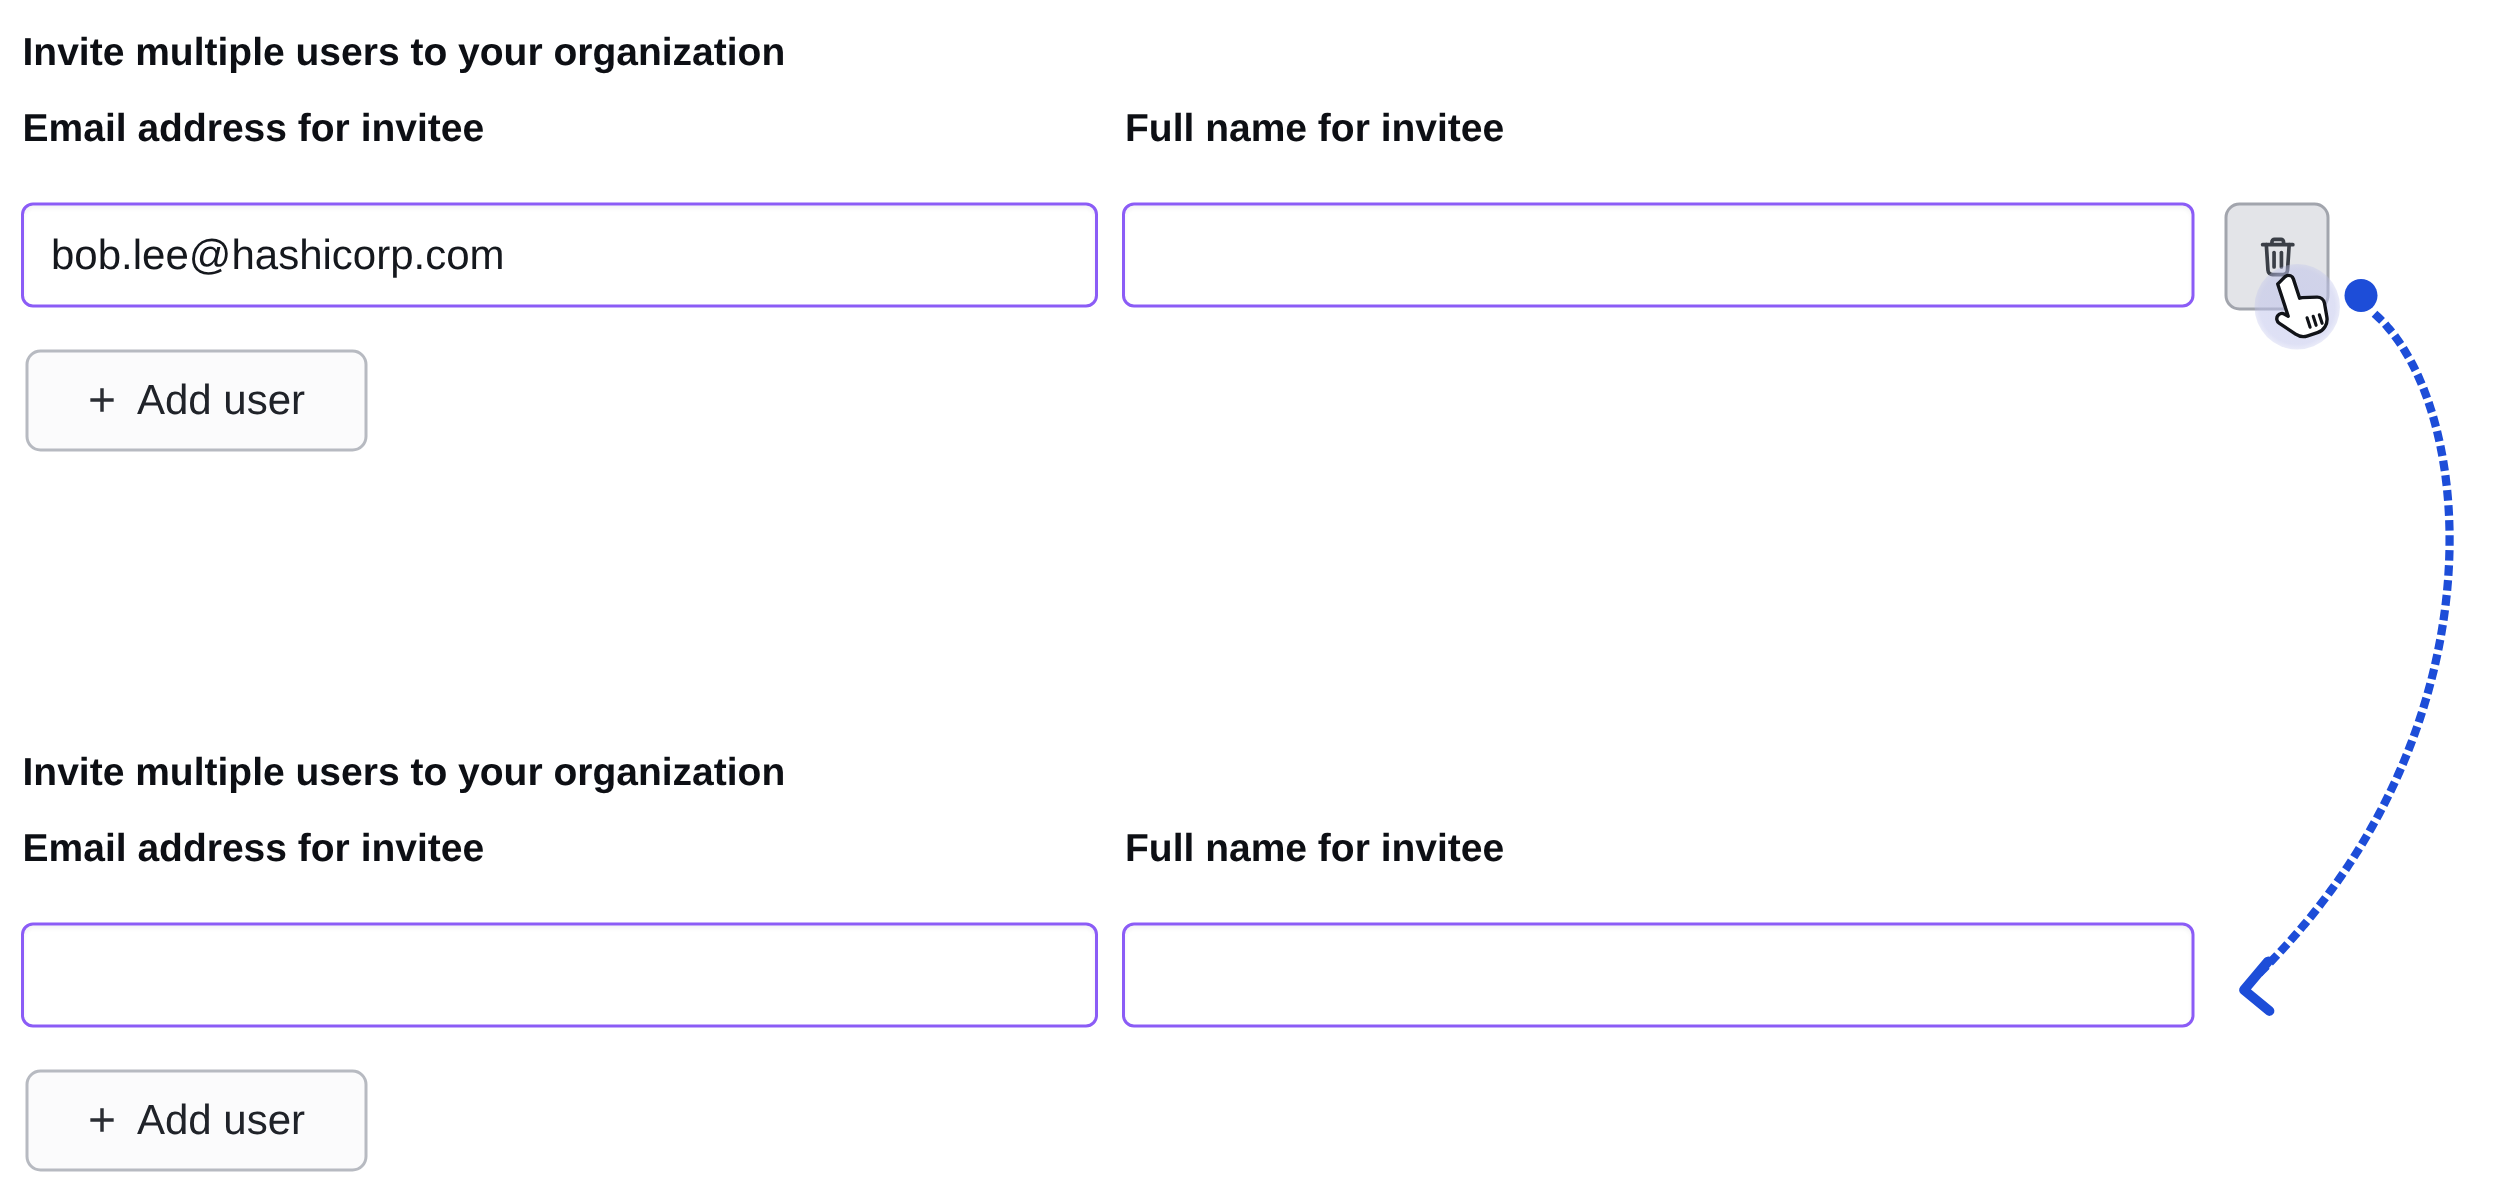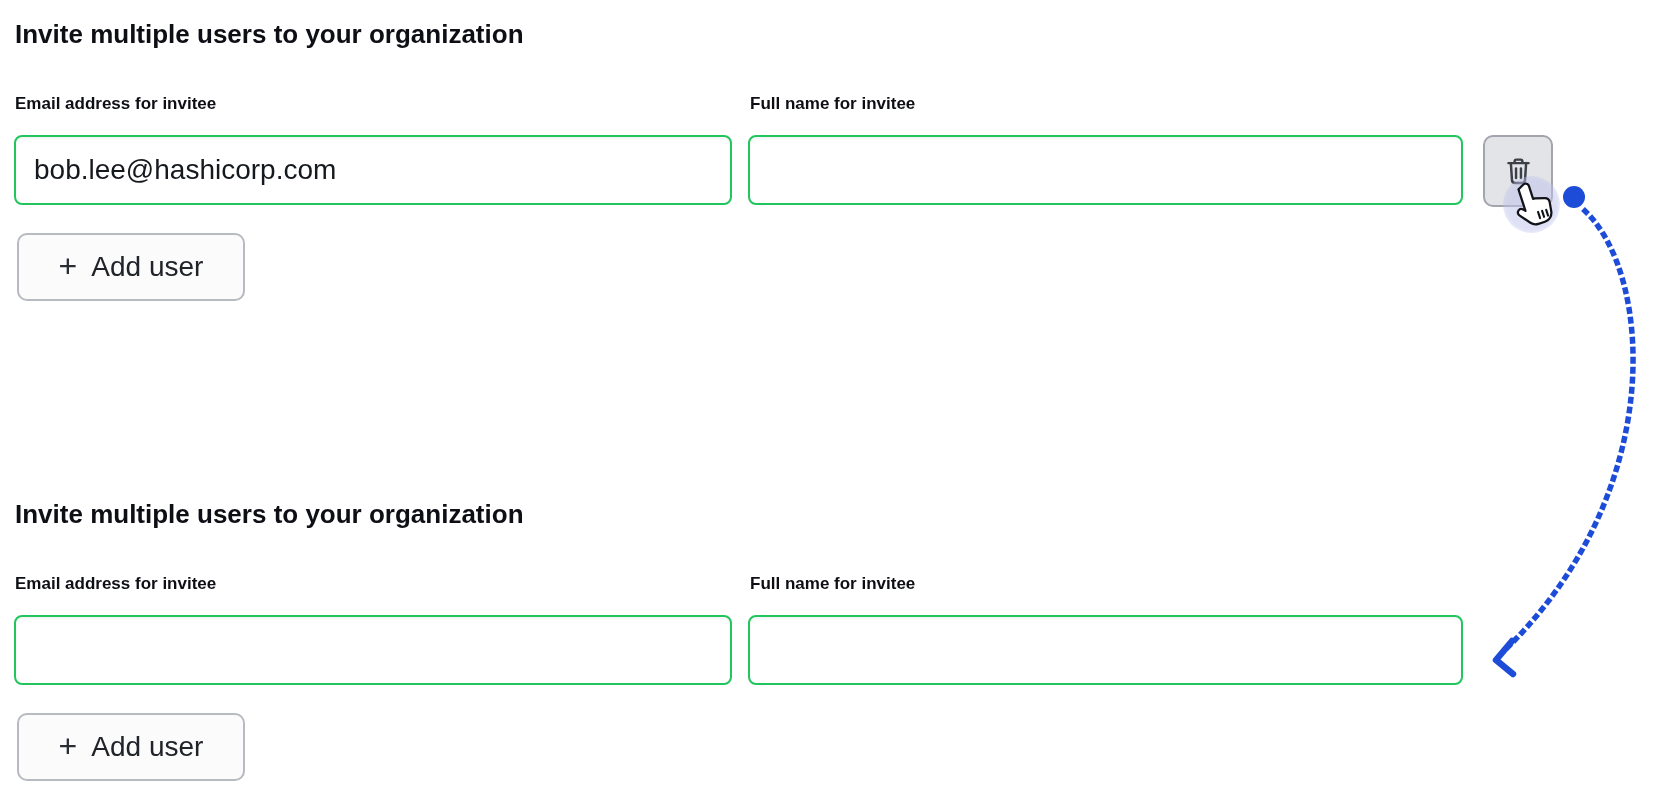--- a/index.html
+++ b/index.html
@@ -10,29 +10,29 @@
 
   .section { position: absolute; left: 0; width: 1480px; height: 480px; }
   .section.first  { top: 0; }
   .section.second { top: 480px; }
 
   .heading {
     position: absolute; left: 15px; top: 19px;
     font-size: 26px; font-weight: 700; line-height: 1.2; color: #0d0f14;
   }
   .field-label {
-    position: absolute; top: 94px;
-    font-size: 17px; font-weight: 700; line-height: 1.2; color: #0d0f14;
+    position: absolute; top: 70px;
+    font-size: 26px; font-weight: 700; line-height: 1.2; color: #0d0f14;
   }
   .label-email { left: 15px; }
   .label-name  { left: 750px; }
 
   .text-input {
     position: absolute; top: 135px; height: 70px;
-    border: 2px solid #22c55e; border-radius: 8px;
+    border: 2px solid #8b5cf6; border-radius: 8px;
     background: #ffffff; outline: none;
     font-family: "Liberation Sans", "DejaVu Sans", sans-serif;
     font-size: 28px; color: #15181d; padding: 0 18px;
     box-shadow: inset 0 2px 3px rgba(20,26,40,0.05);
   }
   .input-email { left: 14px;  width: 718px; }
   .input-name  { left: 748px; width: 715px; }
 
   .add-user-btn {
     position: absolute; left: 17px; top: 233px; width: 228px; height: 68px;

